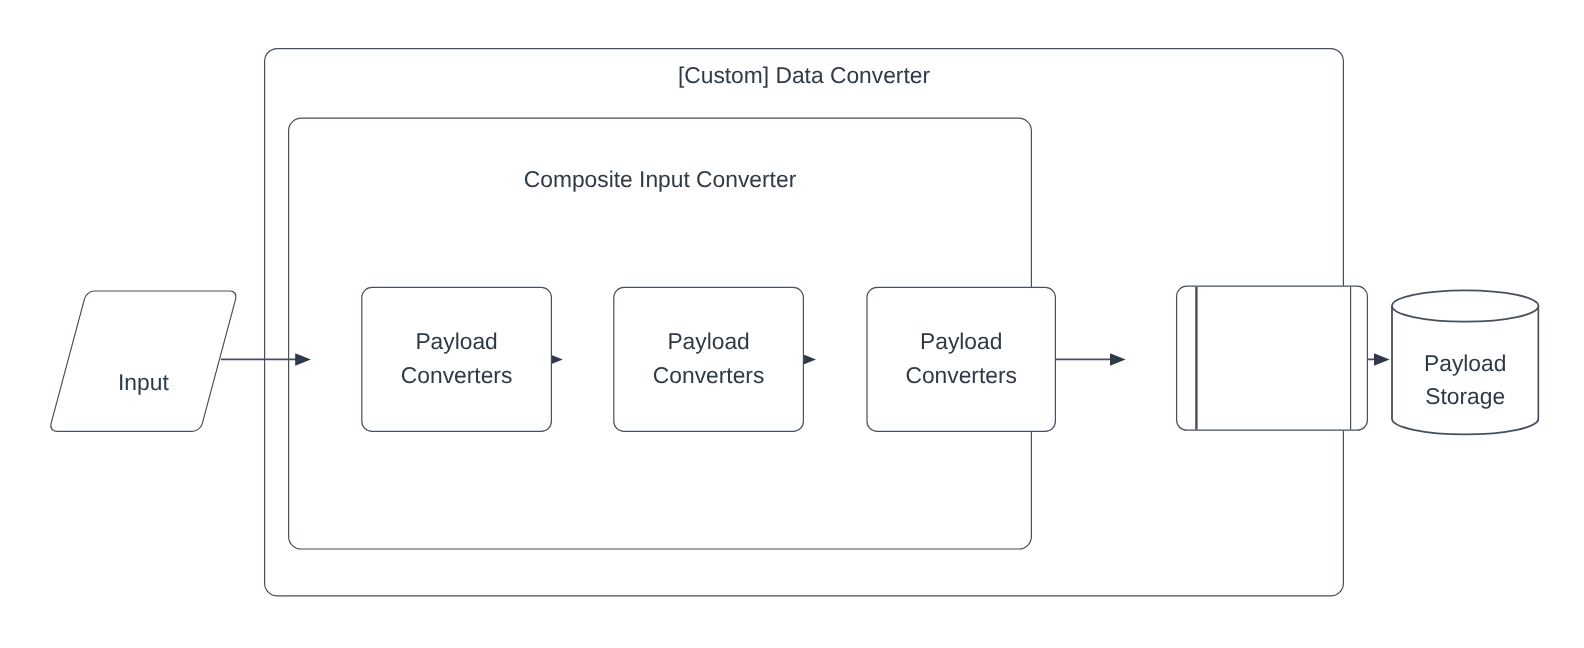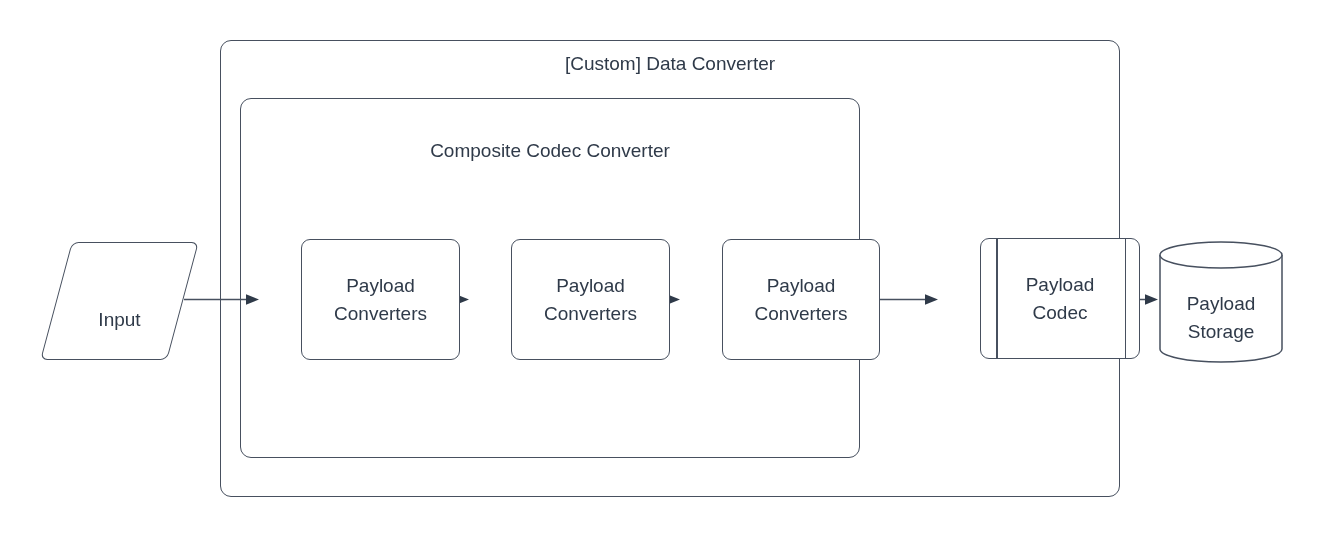--- a/index.html
+++ b/index.html
@@ -141,21 +141,21 @@
       <line x1="1099" y1="299.5" x2="1148" y2="299.5" stroke-width="1.5"></line>
       <polygon points="1158,299.5 1145,294.3 1145,304.7" stroke="none"></polygon>
     </g>
   </svg>
 
   <div class="container-box container-outer">
     <div class="container-label">[Custom] Data Converter</div>
   </div>
 
   <div class="container-box container-inner">
-    <div class="container-label">Composite Codec Converter</div>
+    <div class="container-label">Composite Input Converter</div>
   </div>
 
   <div class="input-wrap">
     <div class="input-shape"></div>
     <div class="input-label-holder">
       <div class="node-label">Input</div>
     </div>
   </div>
 
   <div class="node box1">
@@ -164,21 +164,20 @@
   <div class="node box2">
     <div class="node-label wrap-120">Payload Converters</div>
   </div>
   <div class="node box3">
     <div class="node-label wrap-120">Payload Converters</div>
   </div>
 
   <div class="node codec">
     <div class="codec-line left"></div>
     <div class="codec-line right"></div>
-    <div class="node-label wrap-95">Payload Codec</div>
   </div>
 
   <div class="cylinder-wrap">
     <svg width="124" height="124" viewBox="0 0 124 124" xmlns="http://www.w3.org/2000/svg">
       <path d="M 1 15 L 1 109 A 61 13 0 0 0 123 109 L 123 15" fill="#ffffff" stroke="#47505f" stroke-width="1.5"></path>
       <ellipse cx="62" cy="15" rx="61" ry="13" fill="#ffffff" stroke="#47505f" stroke-width="1.5"></ellipse>
     </svg>
     <div class="cylinder-label-holder">
       <div class="node-label wrap-85">Payload Storage</div>
     </div>

